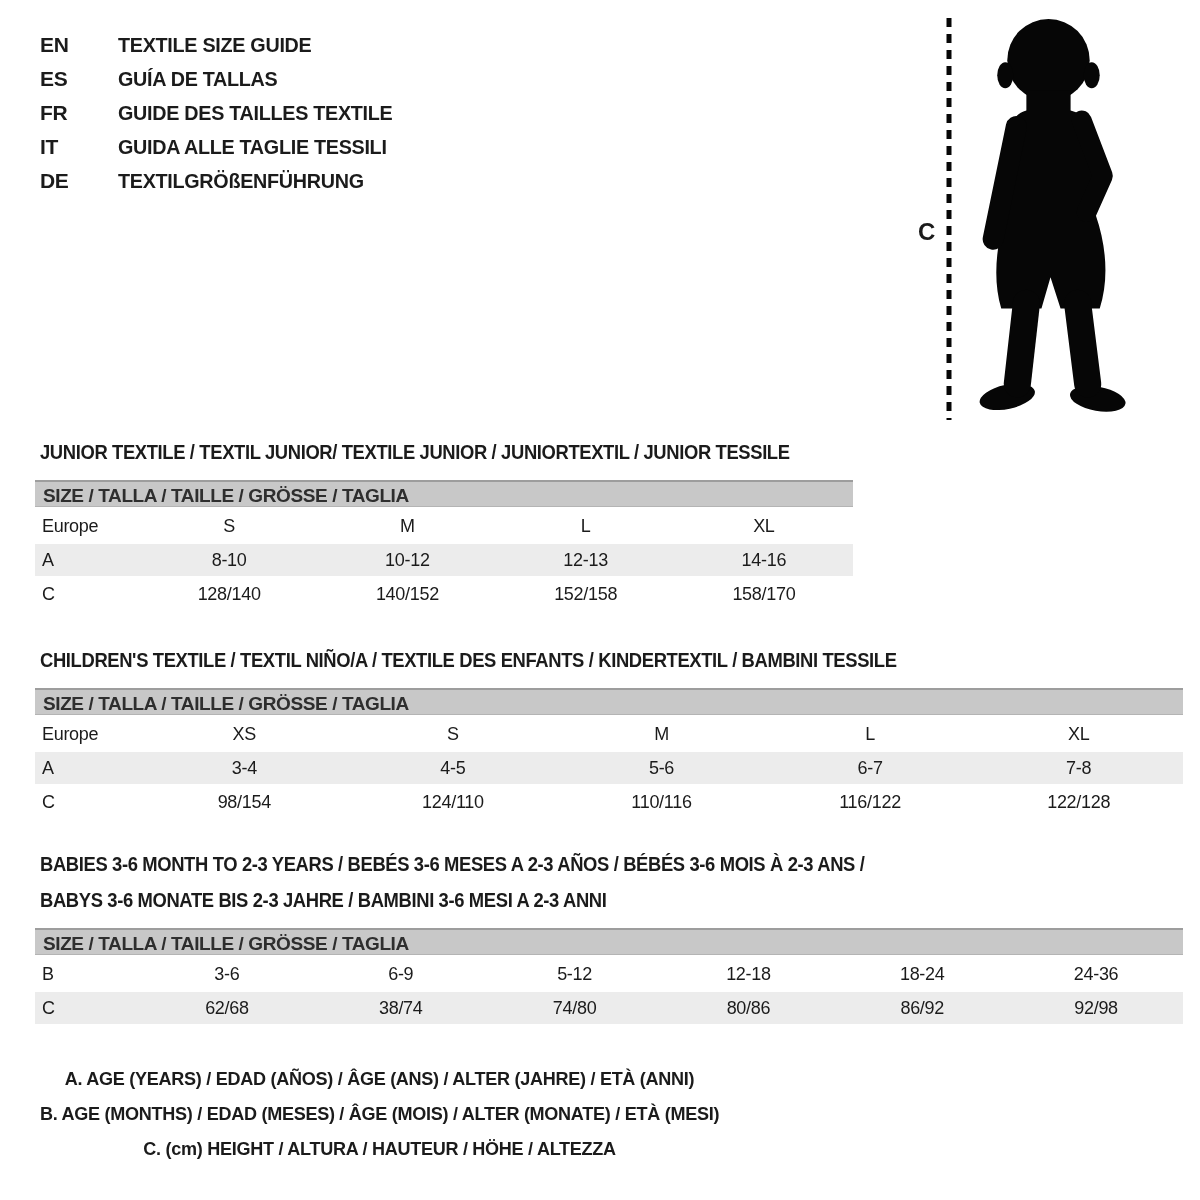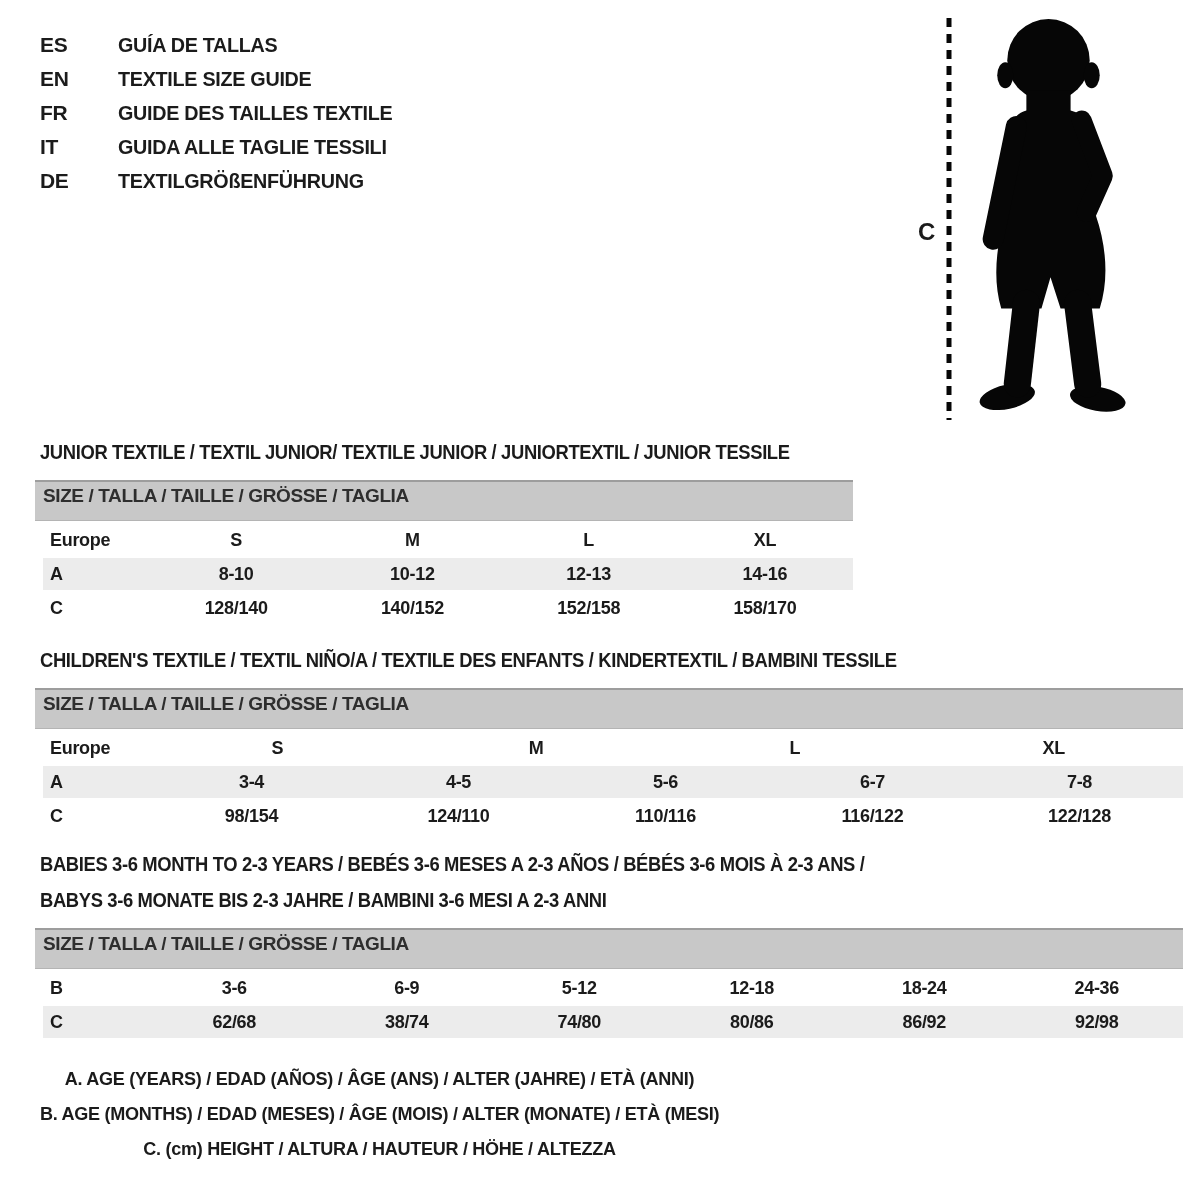--- a/index.html
+++ b/index.html
@@ -19,47 +19,47 @@
   .toddler{position:absolute;left:68px;top:4px;}
   
   .sec{position:absolute;left:35px;}
   .sec-junior{top:434px;width:818px;}
   .sec-children{top:642px;width:1148px;}
   .sec-babies{top:846px;width:1148px;}
   .section-title{padding-left:5px;}
   .title-line{font-size:20px;font-weight:bold;letter-spacing:-.4px;line-height:36px;transform:scaleX(.92);transform-origin:left center;white-space:nowrap;}
   .size-table{margin-top:10px;}
   .table-header{
-    height:41px;line-height:27px;background:#c8c8c8;
+    height:27px;line-height:27px;background:#c8c8c8;
     border-top:2px solid #9d9d9d;border-bottom:1px solid #b4b4b4;
     padding-left:8px;font-size:19px;font-weight:bold;letter-spacing:-.4px;color:#2e2e2e;
     box-sizing:border-box;
   }
   .table-rows{padding-top:3px;}
-  .trow{display:flex;height:32px;line-height:32px;margin-bottom:2px;font-size:18px;font-weight:bold;letter-spacing:-.3px;margin-left:8px;}
+  .trow{display:flex;height:32px;line-height:32px;margin-bottom:2px;font-size:18px;font-weight:normal;letter-spacing:-.3px;}
   .table-rows .trow:nth-child(2){background:#ececec;}
   .rlabel{width:105px;padding-left:7px;box-sizing:border-box;text-align:left;}
   .cell{flex:1 1 0;text-align:center;}
   
   .legend{position:absolute;left:40px;top:1061px;text-align:center;}
   .legend-line{font-size:19px;font-weight:bold;letter-spacing:-.3px;line-height:35px;transform:scaleX(.95);transform-origin:left center;white-space:nowrap;}
 </style>
 </head>
 <body>
 
 <div class="canvas">
 
   <div class="lang-block">
       <div class="lang-row">
+        <span class="lang-code">EN</span>
+        <span class="lang-label">TEXTILE SIZE GUIDE</span>
+      </div>
+      <div class="lang-row">
         <span class="lang-code">ES</span>
         <span class="lang-label">GUÍA DE TALLAS</span>
-      </div>
-      <div class="lang-row">
-        <span class="lang-code">EN</span>
-        <span class="lang-label">TEXTILE SIZE GUIDE</span>
       </div>
       <div class="lang-row">
         <span class="lang-code">FR</span>
         <span class="lang-label">GUIDE DES TAILLES TEXTILE</span>
       </div>
       <div class="lang-row">
         <span class="lang-code">IT</span>
         <span class="lang-label">GUIDA ALLE TAGLIE TESSILI</span>
       </div>
       <div class="lang-row">
@@ -127,20 +127,21 @@
 
   <section class="sec sec-children">
     <div class="section-title">
         <div class="title-line">CHILDREN'S TEXTILE / TEXTIL NIÑO/A / TEXTILE DES ENFANTS / KINDERTEXTIL / BAMBINI TESSILE</div>
       </div>
     <div class="size-table">
       <div class="table-header">SIZE / TALLA / TAILLE / GRÖSSE / TAGLIA</div>
       <div class="table-rows">
           <div class="trow">
             <span class="rlabel">Europe</span>
+            <span class="cell">XS</span>
             <span class="cell">S</span>
             <span class="cell">M</span>
             <span class="cell">L</span>
             <span class="cell">XL</span>
           </div>
           <div class="trow">
             <span class="rlabel">A</span>
             <span class="cell">3-4</span>
             <span class="cell">4-5</span>
             <span class="cell">5-6</span>

